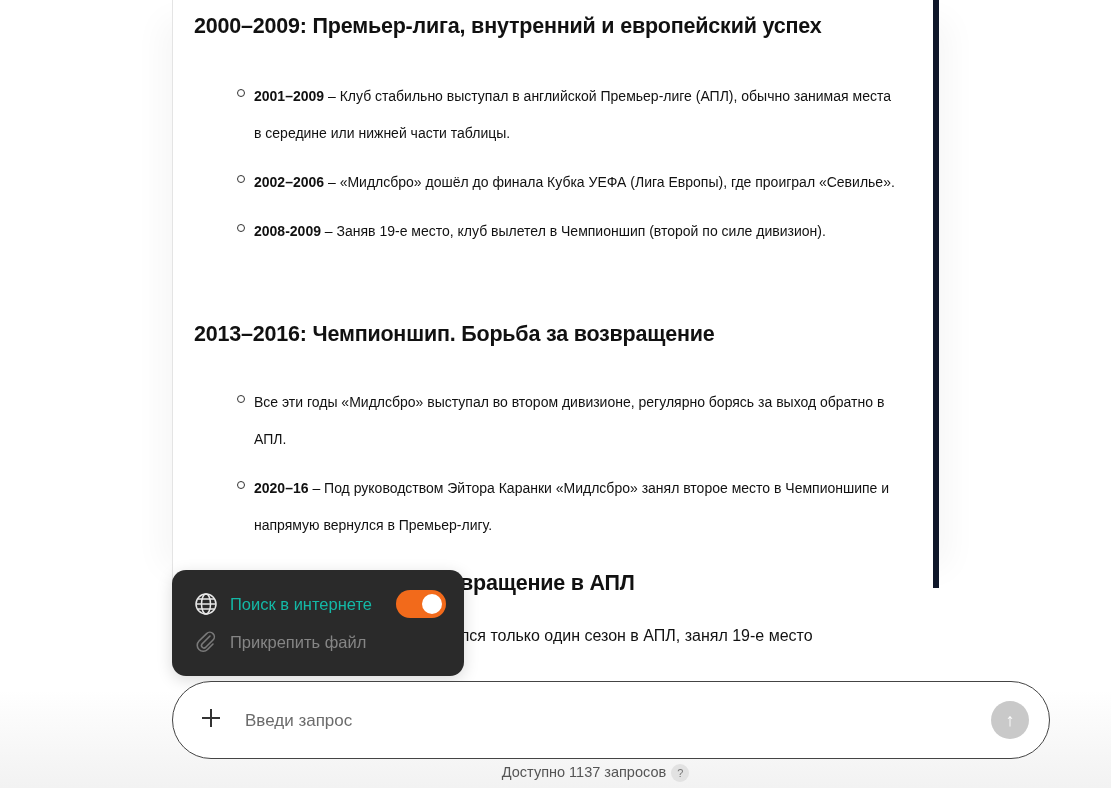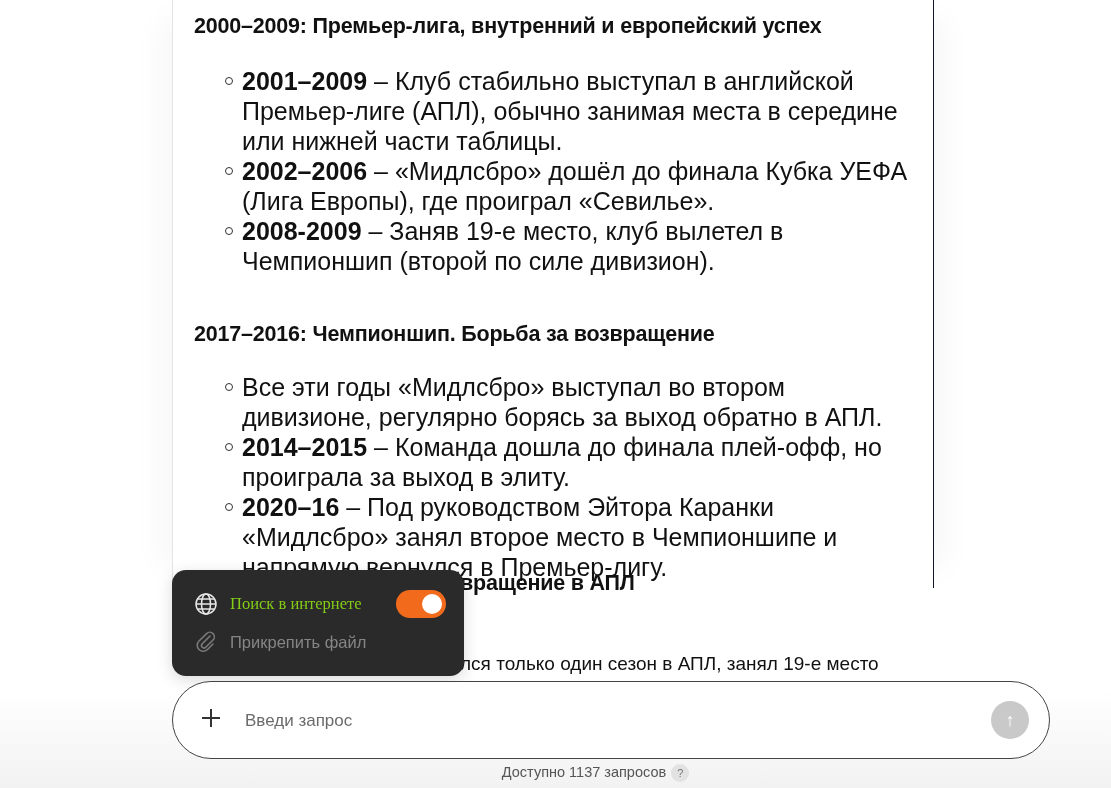--- a/index.html
+++ b/index.html
@@ -5,31 +5,31 @@
   html, body { margin:0; padding:0; }
   body {
     width:1111px; height:788px; overflow:hidden; position:relative;
     background:#ffffff;
     font-family: "Liberation Sans", sans-serif;
     color:#111;
   }
   .panel {
     position:absolute; left:172px; top:0; width:760px; height:588px;
     background:#fff;
-    border-left:1px solid #e4e4e4; border-right:1px solid #0f172a;
+    border-left:1px solid #e4e4e4; border-right:6px solid #0f172a;
     box-shadow: -30px 0 30px -20px rgba(0,0,0,0.04), 30px 0 30px -20px rgba(0,0,0,0.04);
   }
   .content { position:absolute; left:21px; top:0; width:720px; }
   h2 {
     font-size:21.5px; font-weight:bold; margin:0; position:absolute; left:0;
     letter-spacing:-0.2px; white-space:nowrap;
   }
   ul.items { list-style:none; margin:0; padding:0; position:absolute; left:0; width:720px; }
   ul.items li {
-    position:relative; padding-left:48px; font-size:25px; line-height:30px; margin:0;
+    position:relative; padding-left:48px; font-size:14px; line-height:37px; margin:12px;
   }
   ul.items li .bullet {
     position:absolute; left:31px; top:11px; width:6px; height:6px;
     border:1.3px solid #333; border-radius:50%;
   }
   ul.items li b { font-weight:bold; }
 
   .bottom-fade {
     position:absolute; left:0; top:690px; width:1111px; height:98px;
     background:linear-gradient(to bottom, rgba(255,255,255,0) 0%, #f2f2f2 100%);
@@ -70,21 +70,21 @@
   }
 
   .popup {
     position:absolute; left:172px; top:570px; width:292px; height:106px;
     background:#2a2a2a; border-radius:14px;
     box-shadow:0 4px 16px rgba(0,0,0,0.15);
   }
   .popup-row { position:absolute; left:22px; height:28px; display:flex; align-items:center; }
   .popup-row .label { font-size:16.5px; margin-left:12px; white-space:nowrap; }
   .row-search { top:20px; }
-  .row-search .label { color:#84cc16;font-family:Liberation Serif, serif; }
+  .row-search .label { color:#14b8a6; }
   .row-attach { top:58px; }
   .row-attach .label { color:#858585; }
   .toggle {
     position:absolute; left:224px; top:20px; width:50px; height:28px;
     background:#f26a1b; border-radius:14px;
   }
   .toggle .knob {
     position:absolute; right:4px; top:4px; width:20px; height:20px;
     border-radius:50%; background:#fff;
   }
@@ -95,29 +95,28 @@
 <div class="panel">
   <div class="content">
 
     <h2 style="top:14px">2000–2009: Премьер-лига, внутренний и европейский успех</h2>
     <ul class="items" style="top:66px">
       <li><span class="bullet"></span><b>2001–2009</b><span> – Клуб стабильно выступал в английской Премьер-лиге (АПЛ), обычно занимая места в середине или нижней части таблицы.</span></li>
       <li><span class="bullet"></span><b>2002–2006</b><span> – «Мидлсбро» дошёл до финала Кубка УЕФА (Лига Европы), где проиграл «Севилье».</span></li>
       <li><span class="bullet"></span><b>2008-2009</b><span> – Заняв 19-е место, клуб вылетел в Чемпионшип (второй по силе дивизион).</span></li>
     </ul>
 
-    <h2 style="top:322px">2017–2016: Чемпионшип. Борьба за возвращение</h2>
+    <h2 style="top:322px">2013–2016: Чемпионшип. Борьба за возвращение</h2>
     <ul class="items" style="top:372px">
       <li><span class="bullet"></span><span>Все эти годы «Мидлсбро» выступал во втором дивизионе, регулярно борясь за выход обратно в АПЛ.</span></li>
-      <li><span class="bullet"></span><b>2014–2015</b><span> – Команда дошла до финала плей-офф, но проиграла за выход в элиту.</span></li>
       <li><span class="bullet"></span><b>2020–16</b><span> – Под руководством Эйтора Каранки «Мидлсбро» занял второе место в Чемпионшипе и напрямую вернулся в Премьер-лигу.</span></li>
     </ul>
 
     <h2 style="top:571px; left:266px">вращение в АПЛ</h2>
-    <div style="position:absolute; top:649px; left:266px; font-size:19px; line-height:29px; white-space:nowrap">
+    <div style="position:absolute; top:621px; left:266px; font-size:16px; line-height:29px; white-space:nowrap">
       <div>лся только один сезон в АПЛ, занял 19-е место</div>
     </div>
   </div>
 </div>
 
 <div class="bottom-fade"></div>
 
 <div class="popup">
   <div class="popup-row row-search">
     <svg width="24" height="24" viewBox="0 0 24 24">

